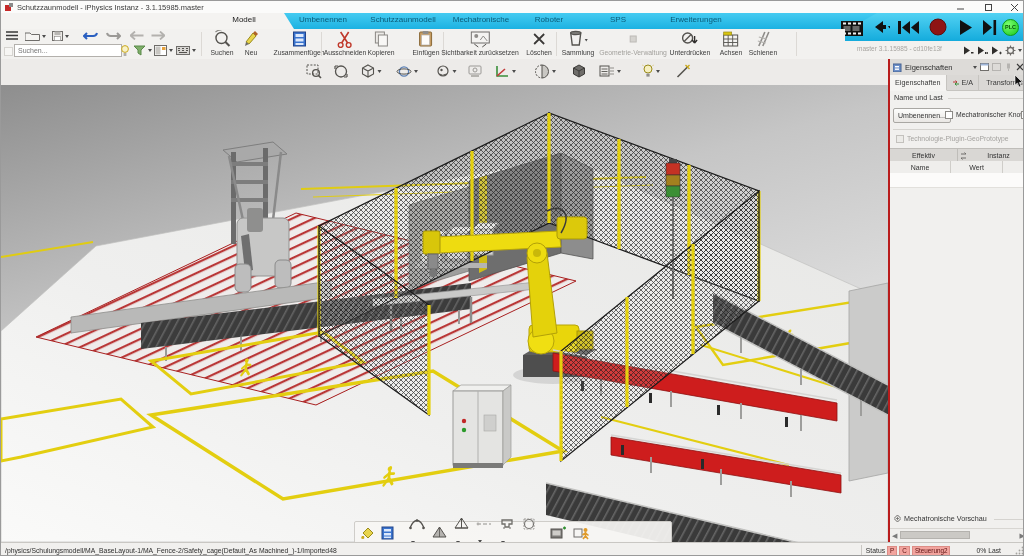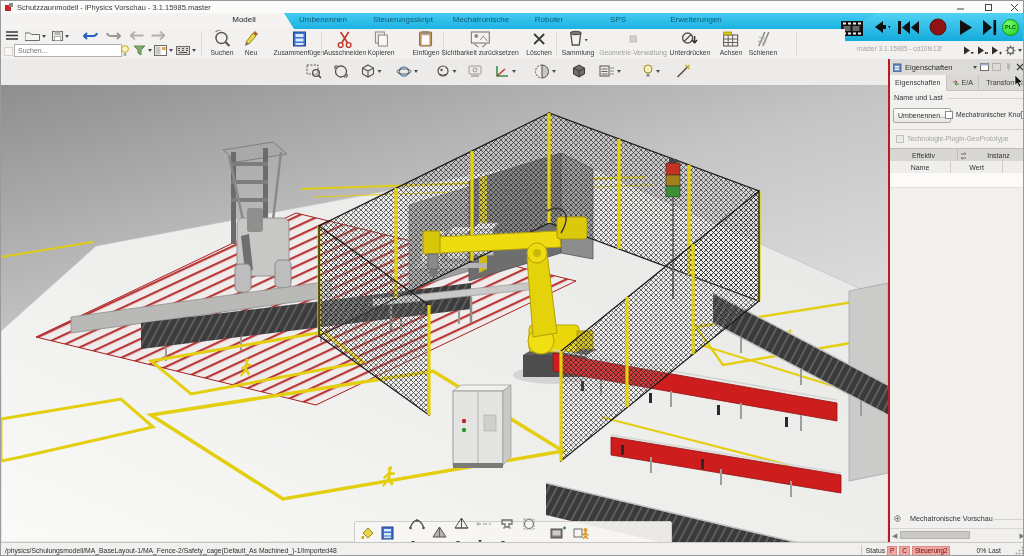--- a/index.html
+++ b/index.html
@@ -78,21 +78,21 @@
 
 <div id="app">
 
   <div class="abs titlebar">
     <span class="abs appicon">
       <svg width="9" height="9">
           <rect x="0" y="2" width="6" height="6" fill="#c62828"></rect>
           <rect x="4" y="0" width="4" height="4" fill="#8a8a8a"></rect>
         </svg>
     </span>
-    <span class="abs apptitle">Schutzzaunmodell - iPhysics Vorschau - 3.1.15985.master</span>
+    <span class="abs apptitle">Schutzzaunmodell - iPhysics Instanz - 3.1.15985.master</span>
     <span class="abs winctl" style="left:951px">
       <svg width="7" height="7">
           <line x1="0" y1="5" x2="7" y2="5" stroke="#444" stroke-width="1"></line>
         </svg>
       </span>
     <span class="abs winctl" style="left:979px">
       <svg width="7" height="7">
           <rect x="0.5" y="0.5" width="6" height="6" fill="none" stroke="#444"></rect>
         </svg>
       </span>
@@ -100,21 +100,21 @@
       <svg width="7" height="7">
           <path d="M0,0L7,7M7,0L0,7" stroke="#444" stroke-width="1"></path>
         </svg>
       </span>
   </div>
 
   <div class="abs tabstrip">
     <div class="abs cyanband"></div>
     <span class="abs mtab active" style="left:243px">Modell</span>
     <span class="abs mtab" style="left:322px">Umbenennen</span>
-    <span class="abs mtab" style="left:402px">Steuerungsskript</span>
+    <span class="abs mtab" style="left:402px">Schutzzaunmodell</span>
     <span class="abs mtab" style="left:480px">Mechatronische</span>
     <span class="abs mtab" style="left:548px">Roboter</span>
     <span class="abs mtab" style="left:617px">SPS</span>
     <span class="abs mtab" style="left:695px">Erweiterungen</span>
   </div>
 
   <div class="abs playchip"></div>
   <span class="abs pbtn" style="left:840px;top:17px">
     <svg width="22" height="15">
         <rect x="0" y="0" width="22" height="15" fill="#111"></rect>
@@ -803,21 +803,21 @@
         </svg>
       <span class="gcell" style="flex:1">Instanz</span>
     </div>
     <div class="abs gridsub" style="left:0;top:102px;width:137px;height:12px">
       <span class="gcell" style="width:61px;border-right:1px solid #cfcdc9">Name</span>
       <span class="gcell" style="width:52px;border-right:1px solid #cfcdc9">Wert</span>
       <span class="gcell" style="flex:1"></span>
     </div>
     <div class="abs" style="left:0;top:114px;width:137px;height:14px;background:#fcfbfa;border-bottom:1px solid #e2e0dc"></div>
 
-    <span class="abs" style="left:4px;top:455px;display:flex;align-items:center;gap:9px">
+    <span class="abs" style="left:4px;top:455px;display:flex;align-items:center;gap:3px">
       <svg width="7" height="7">
           <path d="M3.5,0 L7,3.5 L3.5,7 L0,3.5 Z" fill="none" stroke="#6f6d6a"></path>
           <path d="M1.8,3.5 h3.4 M3.5,1.8 v3.4" stroke="#6f6d6a" stroke-width="0.8"></path>
         </svg>
       <span class="plabel">Mechatronische Vorschau</span>
     </span>
     <div class="abs hrule" style="left:104px;top:460px;width:30px"></div>
 
     <div class="abs pscroll">
       <span class="arr" style="margin-left:2px">◀</span>

